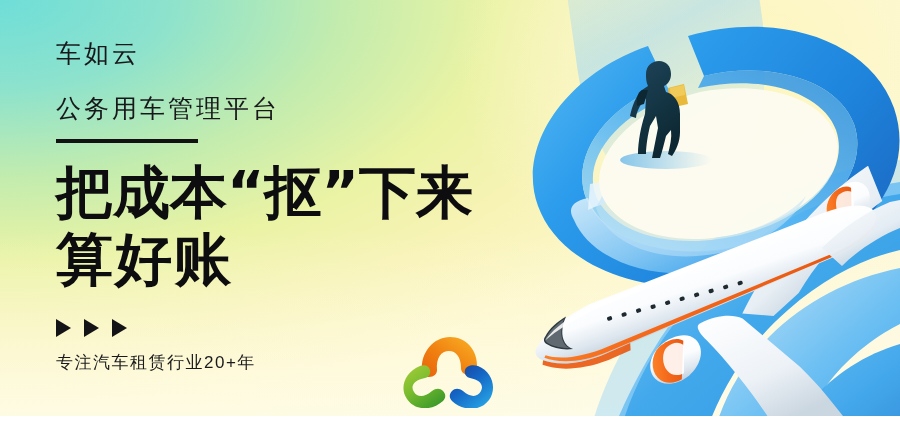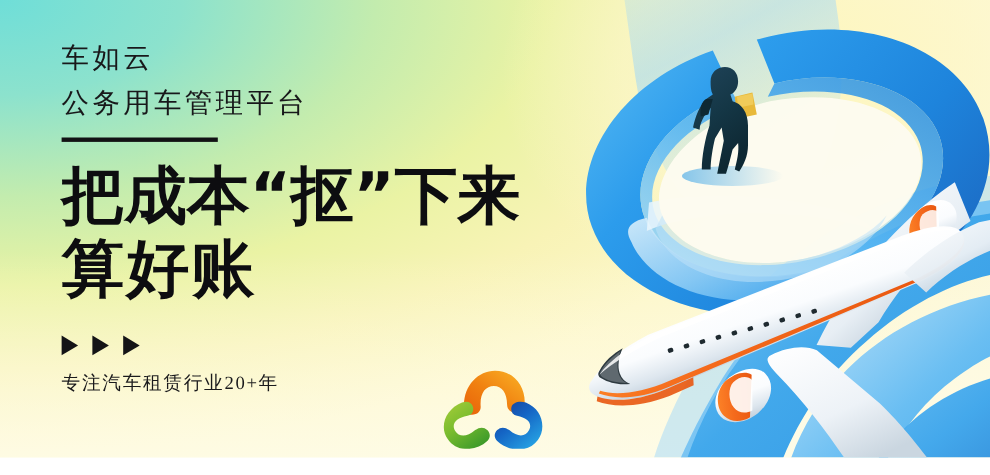--- a/index.html
+++ b/index.html
@@ -60,21 +60,21 @@
     color: #18181a;
     line-height: 1.25;
     white-space: nowrap;
   }
   .brand-sub {
     font-family: "Liberation Serif", "DejaVu Serif", serif;
     font-size: 25px;
     letter-spacing: 3px;
     color: #18181a;
     line-height: 1.25;
-    margin-top: 10px;
+    margin-top: 24px;
     white-space: nowrap;
   }
   .rule {
     width: 142px;
     height: 4px;
     background: #121214;
     margin-top: 14px;
   }
   .headline {
     margin-top: 16px;
@@ -99,21 +99,21 @@
     align-items: center;
   }
   .arrow {
     width: 0; height: 0;
     border-top: 9px solid transparent;
     border-bottom: 9px solid transparent;
     border-left: 15px solid #141416;
   }
   .tagline {
     margin-top: 14px;
-    font-family: Liberation Serif, serif;
+    font-family: Liberation Sans, sans-serif;
     font-size: 17px;
     letter-spacing: 1.5px;
     color: #1a1a1c;
     white-space: nowrap;
   }
 
   
   .logo {
     position: absolute;
     left: 398px;

